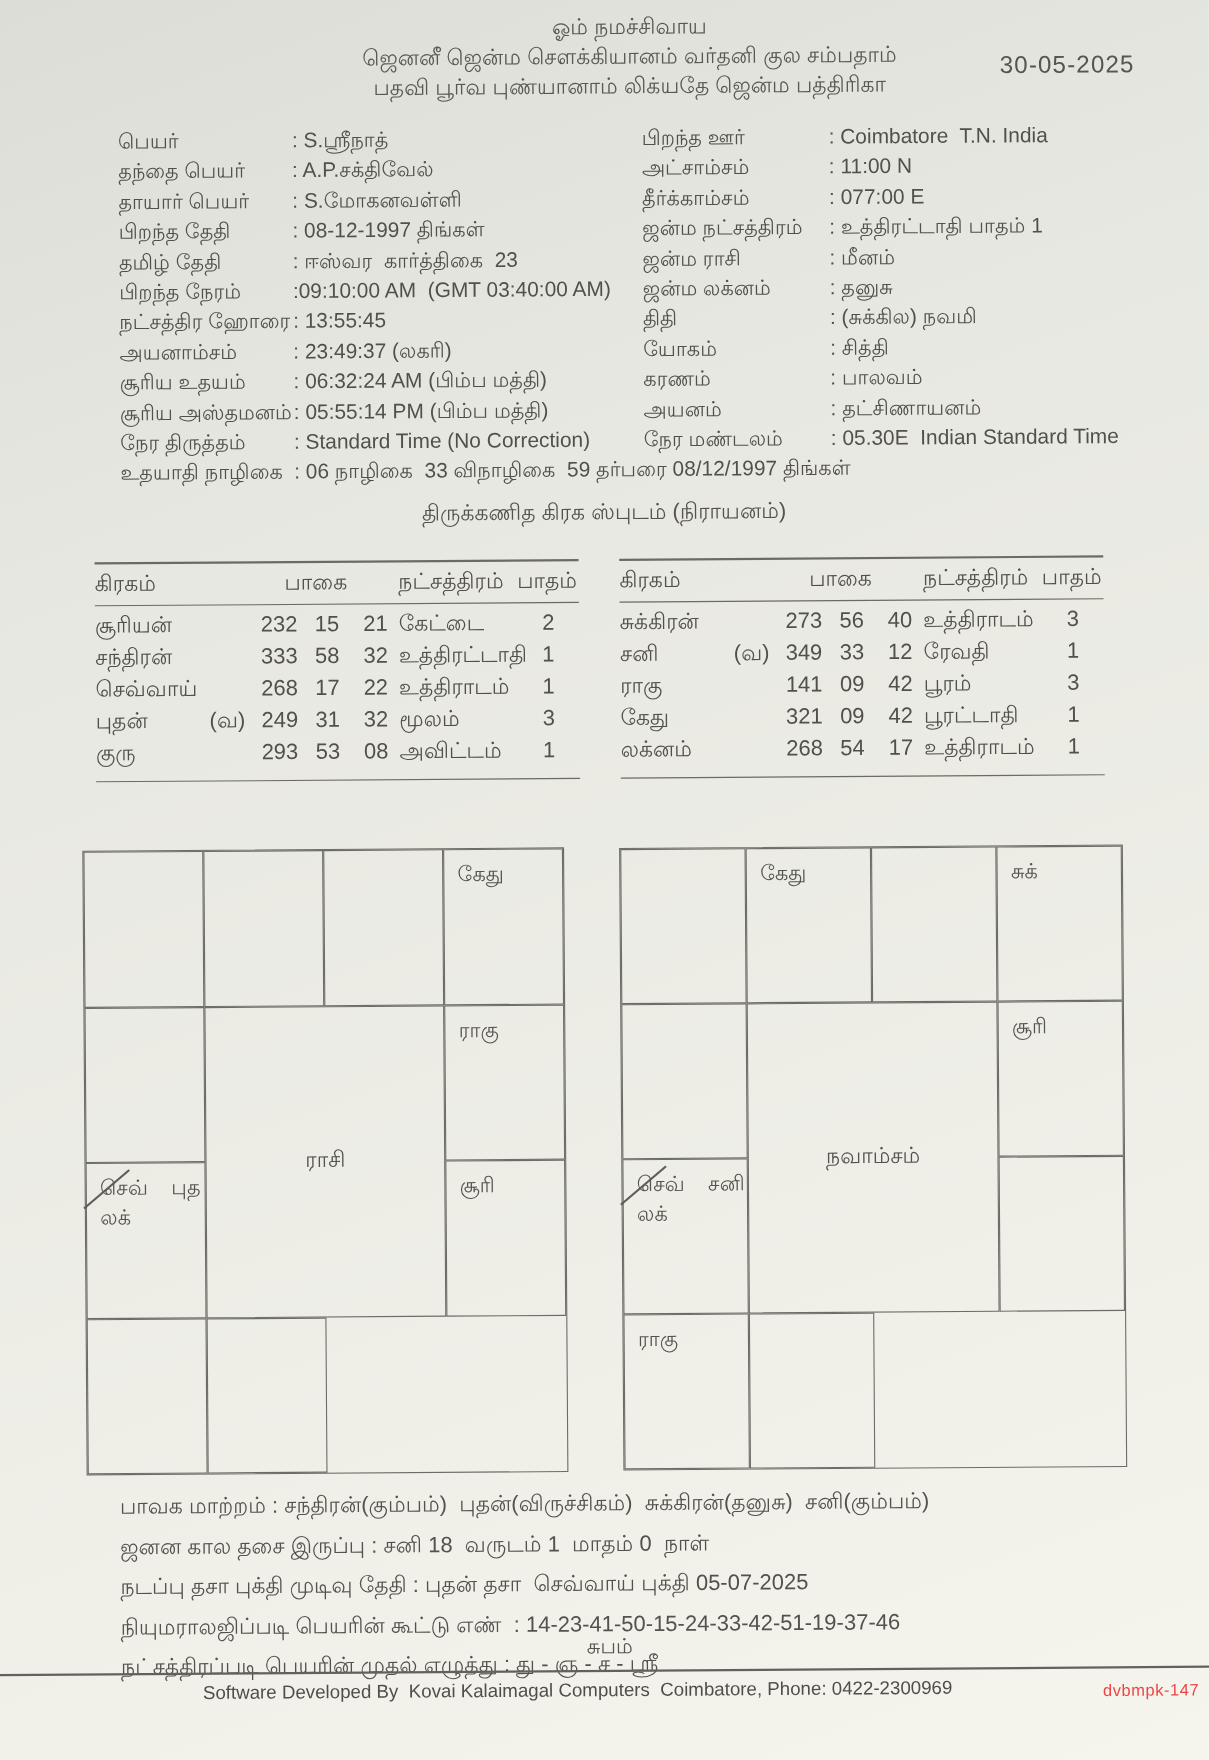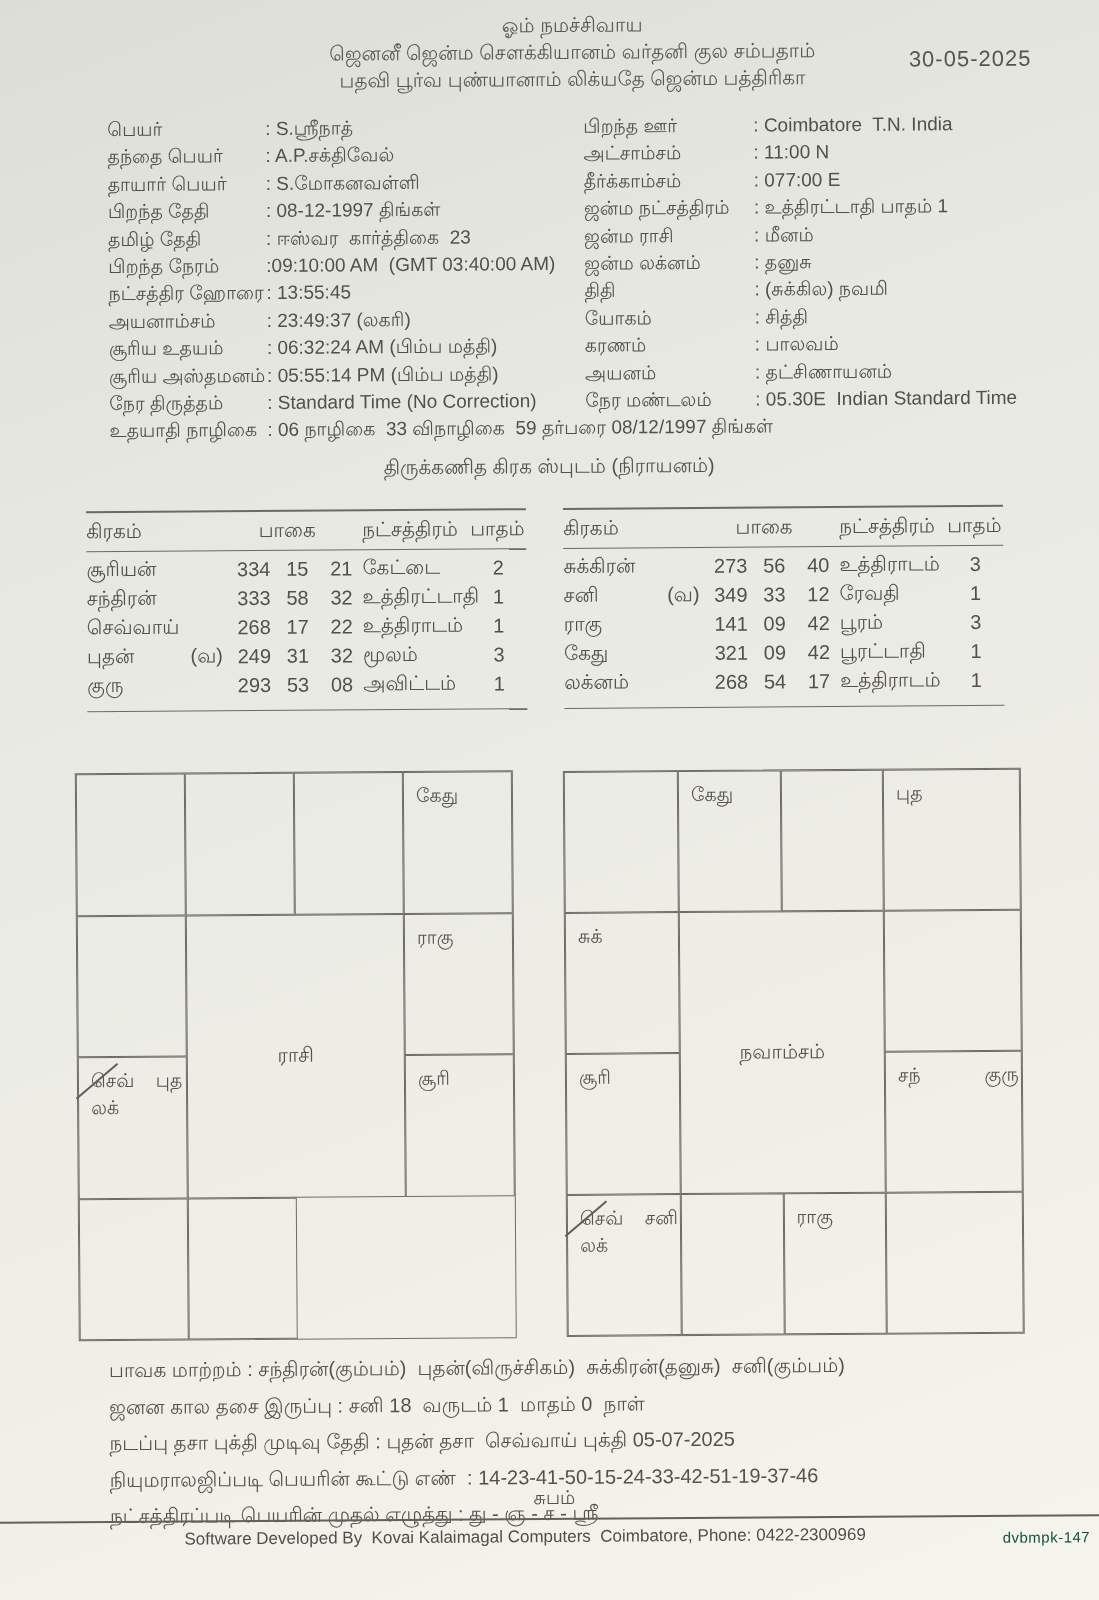--- a/index.html
+++ b/index.html
@@ -54,21 +54,21 @@
   .cell .pl{display:block;word-spacing:16px;line-height:27px;white-space:pre;}
   .ccenter{grid-column:2/span 2;grid-row:2/span 2;border:0.8px solid #6d6c66;display:flex;align-items:center;justify-content:center;font-size:20px;color:#55534d;}
   .lagna::before{content:"";position:absolute;width:54px;height:2px;background:#5f5d57;left:-9px;top:22px;transform:rotate(-40deg);}
 
   
   .foot{position:absolute;left:105px;top:1349px;width:960px;font-size:20px;line-height:36.5px;color:#54524c;}
   .foot div{white-space:pre;}
   .subham{position:absolute;left:0;top:1487px;width:1099px;text-align:center;font-size:19px;color:#55534d;}
   .bottom-rule{position:absolute;left:-8px;right:-8px;top:1518px;border-top:2px solid #63615b;}
   .credit{position:absolute;left:0;top:1527px;width:1040px;text-align:center;font-size:17px;color:#504e49;white-space:pre;}
-  .doc-code{position:absolute;right:14px;top:1532px;font-size:15px;color:#14532d;letter-spacing:0.5px;}
+  .doc-code{position:absolute;right:14px;top:1532px;font-size:15px;color:#ef4444;letter-spacing:0.5px;}
 </style>
 </head>
 <body>
 
 <div id="page">
 
   <div class="hdr">
     <div>ஓம் நமச்சிவாய</div>
     <div>ஜெனனீ ஜென்ம சௌக்கியானம் வர்தனி குல சம்பதாம்</div>
     <div>பதவி பூர்வ புண்யானாம் லிக்யதே ஜென்ம பத்திரிகா</div>
@@ -178,21 +178,21 @@
   <div class="ptable" id="ptable-left">
     <div class="thead">
       <span class="th-graha">கிரகம்</span>
       <span class="th-pagai">பாகை</span>
       <span class="th-nak">நட்சத்திரம்</span>
       <span class="th-padam">பாதம்</span>
     </div>
     <div class="trow">
         <span class="c g">சூரியன்</span>
         <span class="c r"></span>
-        <span class="c n1">334</span>
+        <span class="c n1">232</span>
         <span class="c n2">15</span>
         <span class="c n3">21</span>
         <span class="c nk">கேட்டை</span>
         <span class="c p">2</span>
       </div>
     <div class="trow">
         <span class="c g">சந்திரன்</span>
         <span class="c r"></span>
         <span class="c n1">333</span>
         <span class="c n2">58</span>
@@ -306,32 +306,26 @@
     <div class="cell"></div>
   </div>
 
   <div class="chart" id="chart-navamsa">
     <div class="cell"></div>
     <div class="cell">
         <span class="pl">கேது</span>
       </div>
     <div class="cell"></div>
     <div class="cell">
-        <span class="pl">புத</span>
-      </div>
-    <div class="cell">
         <span class="pl">சுக்</span>
       </div>
     <div class="ccenter">நவாம்சம்</div>
     <div class="cell"></div>
     <div class="cell">
         <span class="pl">சூரி</span>
-      </div>
-    <div class="cell">
-        <span class="pl">சந்   குரு</span>
       </div>
     <div class="cell lagna">
         <span class="pl">செவ் சனி</span>
         <span class="pl">லக்</span>
       </div>
     <div class="cell"></div>
     <div class="cell">
         <span class="pl">ராகு</span>
       </div>
     <div class="cell"></div>

